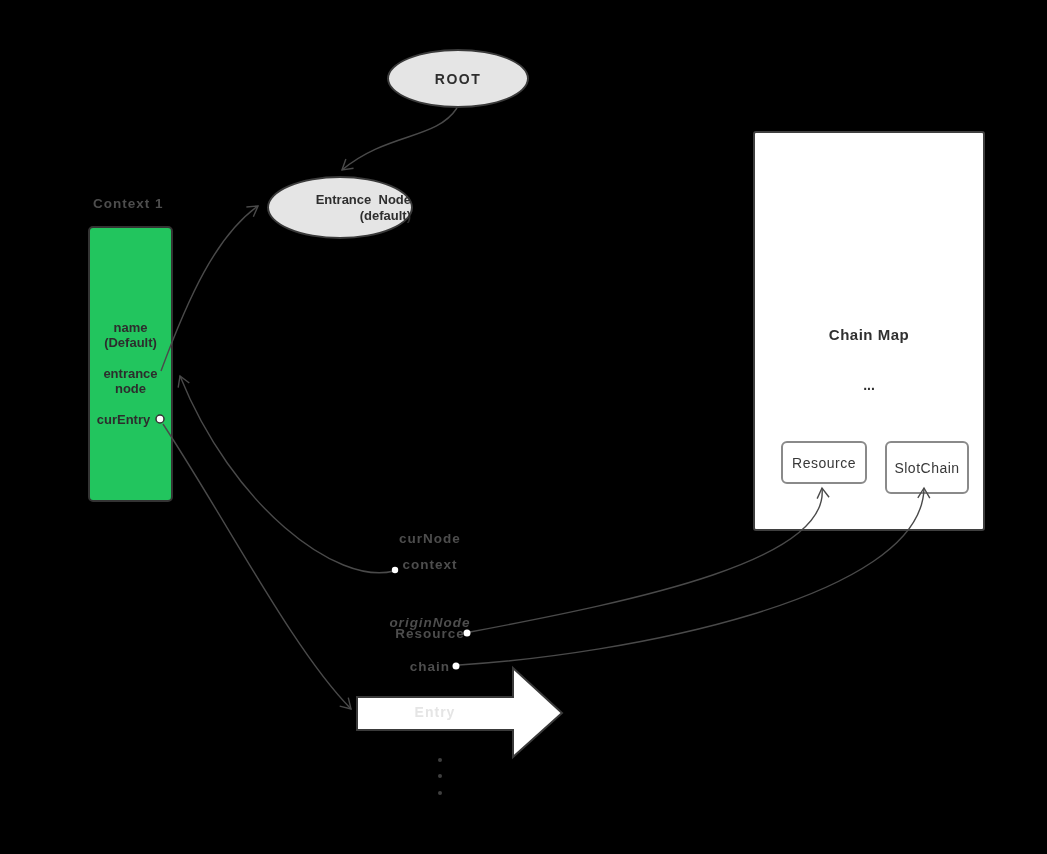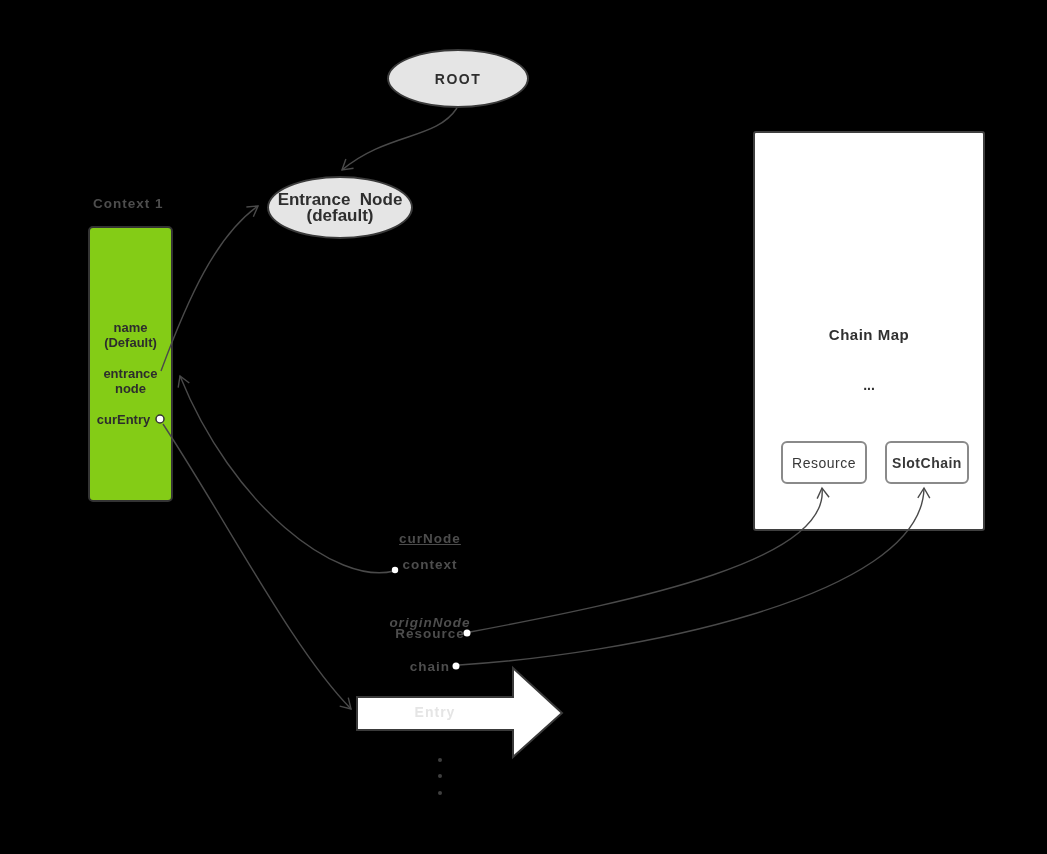--- a/index.html
+++ b/index.html
@@ -8,21 +8,21 @@
     overflow:hidden;font-family:"Liberation Sans",sans-serif;
   }
   .abs{position:absolute;}
   .ellipse{
     background:#e5e5e5;border:2px solid #3a3a3a;border-radius:50%;
     display:flex;flex-direction:column;align-items:center;justify-content:center;
     color:#2e2e2e;font-weight:700;text-align:center;box-sizing:border-box;
   }
   .pre{white-space:pre;}
   .ctx-box{
-    background:#84cc16;border:2px solid #333333;border-radius:5px;box-sizing:border-box;
+    background:#22c55e;border:2px solid #333333;border-radius:5px;box-sizing:border-box;
   }
   .ctx-field{
     position:absolute;left:0;width:100%;text-align:center;color:#2d2d2d;
     font-weight:700;font-size:13px;line-height:15px;
   }
   .gray-label{
     color:#4d4d4d;font-weight:700;font-size:13.5px;letter-spacing:1px;
   }
   .map-box{
     background:#ffffff;border:2px solid #3f3f3f;border-radius:3px;box-sizing:border-box;padding-left:40px;
@@ -52,21 +52,21 @@
 </style>
 </head>
 <body>
 
 <div id="canvas">
 
   <div class="abs ellipse" style="left:387px;top:49px;width:142px;height:59px;font-size:14px;letter-spacing:1.5px;">
     <span>ROOT</span>
   </div>
 
-  <div class="abs ellipse" style="left:267px;top:176px;width:146px;height:63px;font-size:17px;line-height:16px;">
+  <div class="abs ellipse" style="left:267px;top:176px;width:146px;height:63px;font-size:13px;line-height:16px;align-items:flex-end;">
     <span class="pre">Entrance  Node</span>
     <span>(default)</span>
   </div>
 
   <div class="abs gray-label" style="left:93px;top:196px;">Context 1</div>
 
   <div class="abs ctx-box" style="left:88px;top:226px;width:85px;height:276px;">
     <div class="ctx-field" style="top:92px;">
       <div>name</div>
       <div>(Default)</div>
@@ -77,26 +77,26 @@
     </div>
     <div class="ctx-field" style="top:184px;left:-7px;">curEntry</div>
   </div>
 
   <div class="abs map-box" style="left:753px;top:131px;width:232px;height:400px;">
     <div class="map-title" style="top:193px;">Chain Map</div>
     <div class="map-ellipsis" style="top:244px;">...</div>
     <div class="child-box" style="left:26px;top:308px;width:86px;height:43px;">
       <span>Resource</span>
     </div>
-    <div class="child-box" style="left:130px;top:308px;width:84px;height:43px;font-weight:bold;">
+    <div class="child-box" style="left:130px;top:308px;width:84px;height:53px;">
       <span>SlotChain</span>
     </div>
   </div>
 
-  <div class="mid-label" style="top:532px;text-decoration:underline;">curNode</div>
+  <div class="mid-label" style="top:532px;">curNode</div>
   <div class="mid-label" style="top:558px;">context</div>
   <div class="mid-label" style="top:616px;font-style:italic;">originNode</div>
   <div class="mid-label" style="top:627px;">Resource</div>
   <div class="mid-label" style="top:660px;">chain</div>
 
   <div class="entry-text">Entry</div>
 
   <svg class="overlay" width="1047" height="854" viewBox="0 0 1047 854">
     <defs>
       <marker id="openArrow" markerUnits="userSpaceOnUse" markerWidth="16" markerHeight="16" viewBox="0 0 16 16" refX="13" refY="8" orient="auto">

